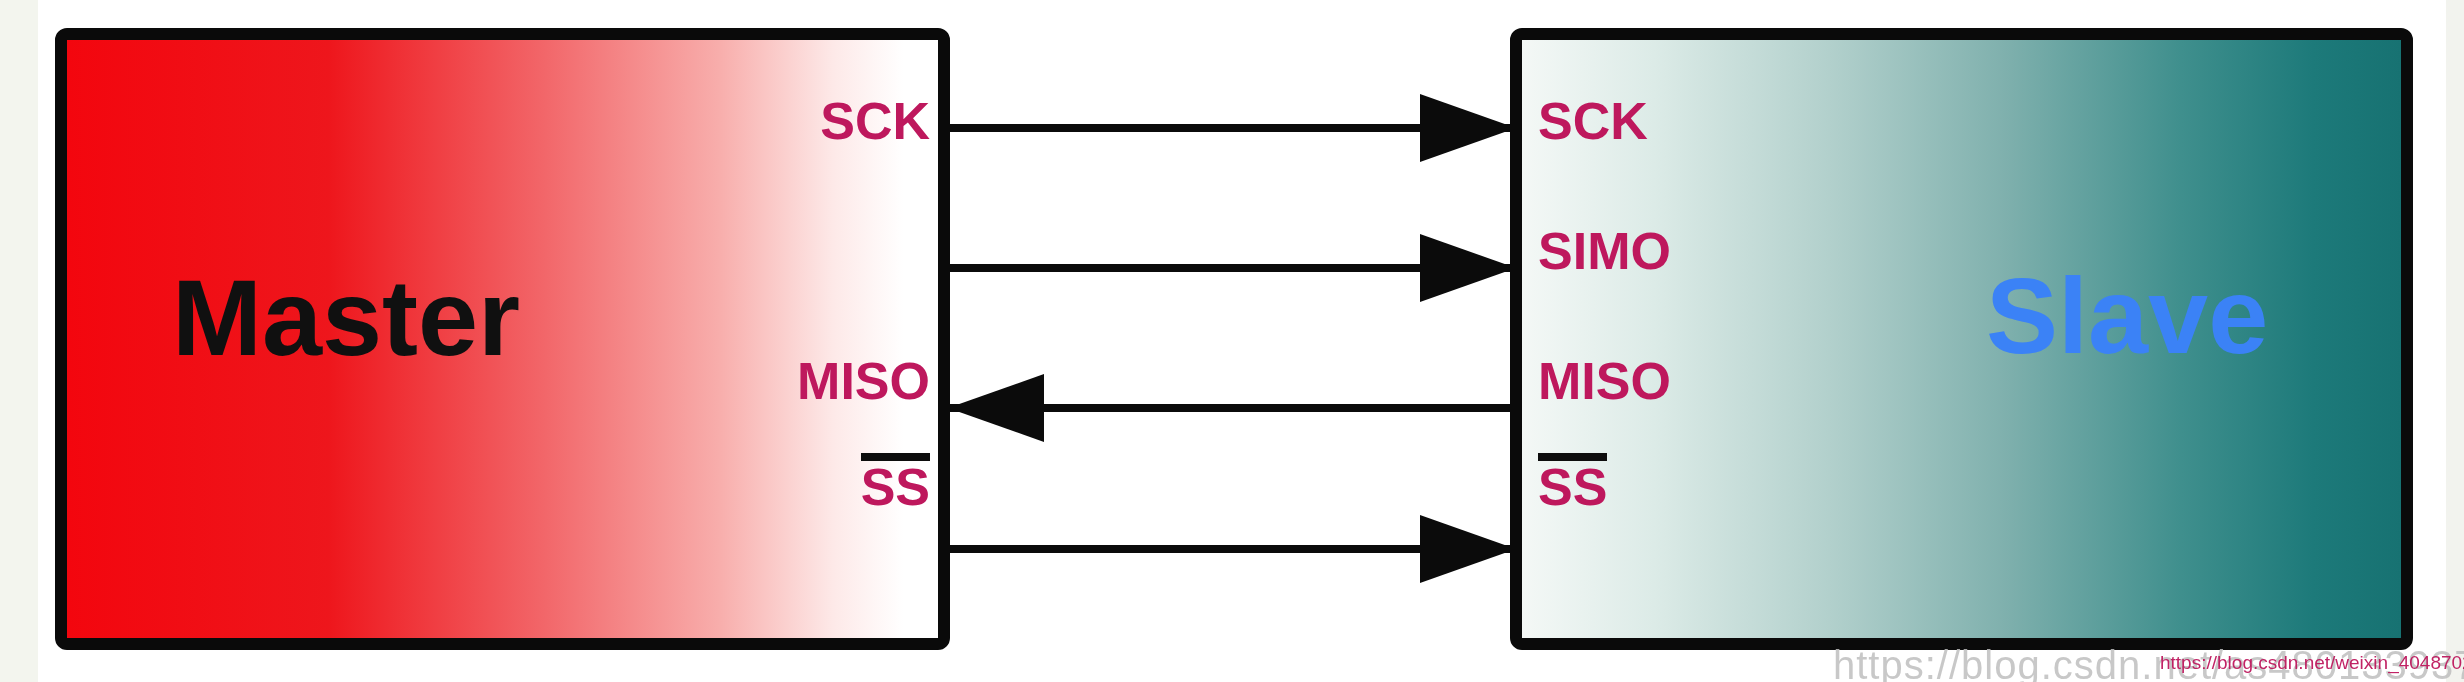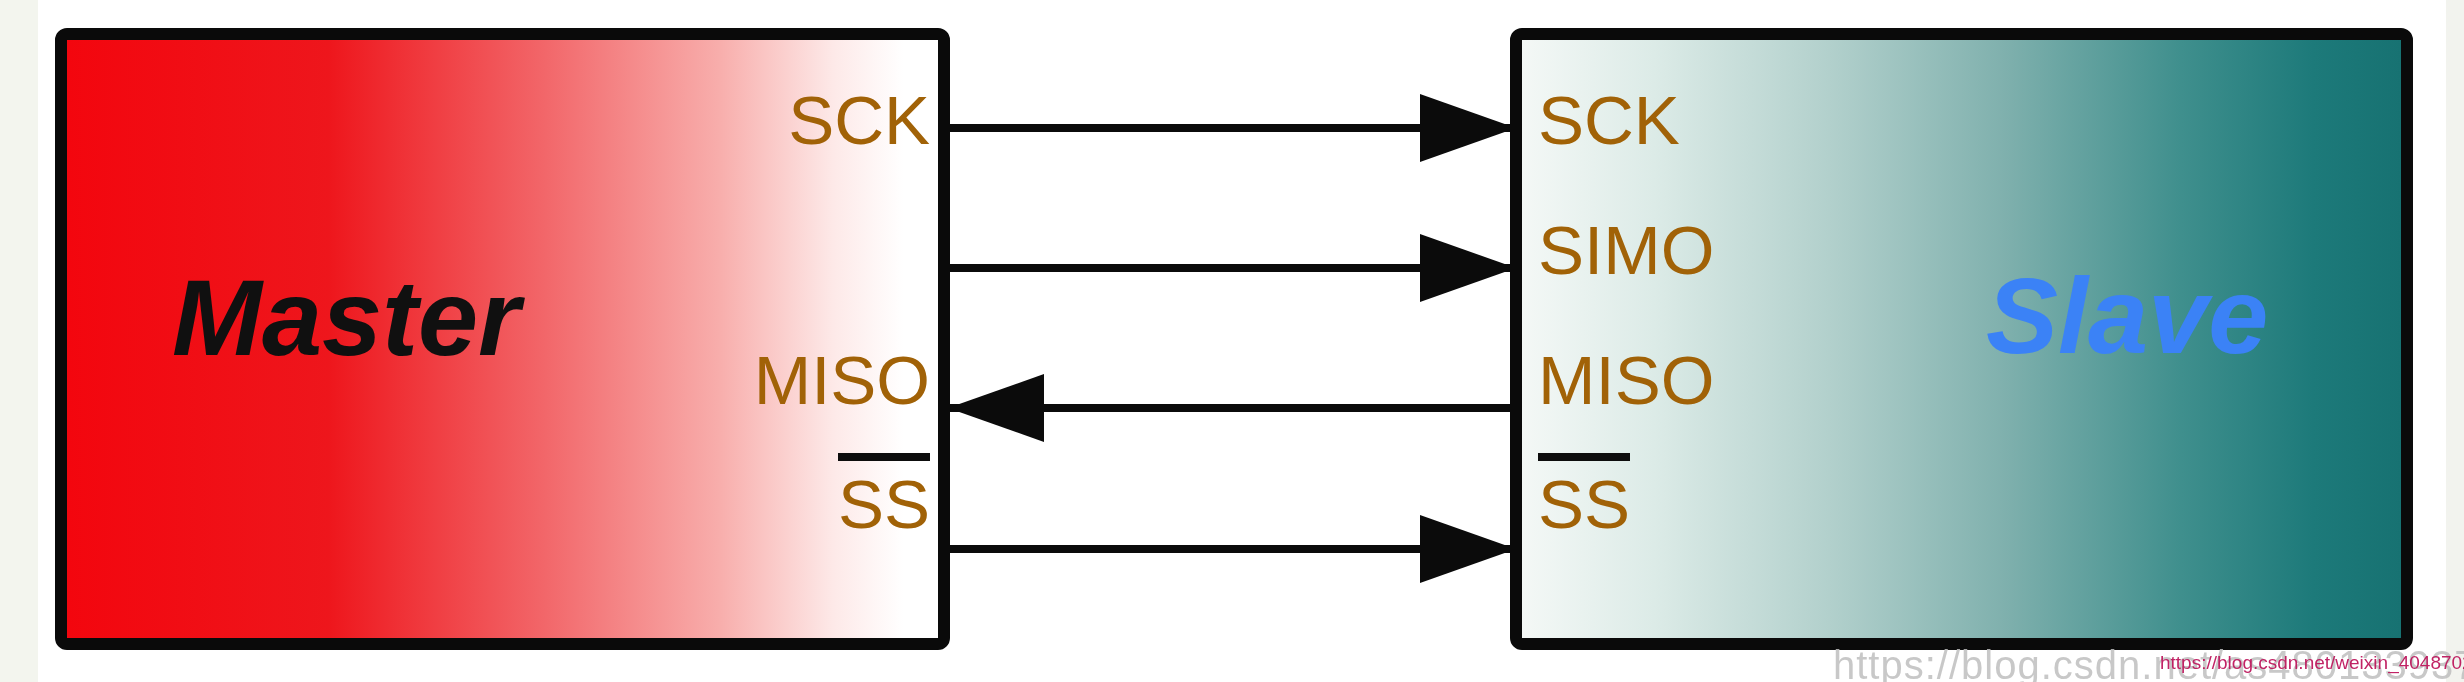--- a/index.html
+++ b/index.html
@@ -26,50 +26,48 @@
   }
   .box.master { left: 55px;   width: 895px;
     background: linear-gradient(90deg,#f3060e 0%,#ee161c 30%,#f2676a 55%,#f8aeac 75%,#fde9e8 88%,#ffffff 96%); }
   .box.slave  { left: 1510px; width: 903px;
     background: linear-gradient(90deg,#f4f8f6 0%,#dcebe7 15%,#b2d0cc 35%,#7fb0ad 55%,#3f8f8d 75%,#1d7a7a 90%,#177272 100%); }
 
   .box-title {
     position: absolute;
     font-size: 108px;
     font-weight: bold;
-    font-style: italic;
     line-height: 1;
     white-space: nowrap;
     z-index: 3;
     text-align: right;
   }
   .box-title.master-title { left: 172px;  top: 264px; color: #101010; }
   .box-title.slave-title  { left: 1986px; top: 262px; color: #3b82f6; }
 
   .pin {
     position: absolute;
     height: 84px;
     line-height: 84px;
-    font-size: 69px;
-    font-weight: normal;
-    color: #a16207;
+    font-size: 52px;
+    font-weight: bold;
+    color: #be185d;
     white-space: nowrap;
     z-index: 3;
   }
   .pin.m { left: 520px; width: 410px; text-align: right; }
   .pin.s { left: 1538px; text-align: left; }
   .pin.r1 { top: 79px; }
   .pin.r2 { top: 209px; }
   .pin.r3 { top: 339px; }
   .pin.r4 { top: 453px; height: auto; line-height: normal; }
   .pin.r4 .ovl {
     display: inline-block;
     line-height: 1;
     border-top: 8px solid #0d0d0d;
-    padding-top: 9px;
   }
 
   .wire {
     position: absolute;
     left: 944px;
     width: 574px;
     height: 8px;
     background: #0b0b0b;
     z-index: 1;
   }

